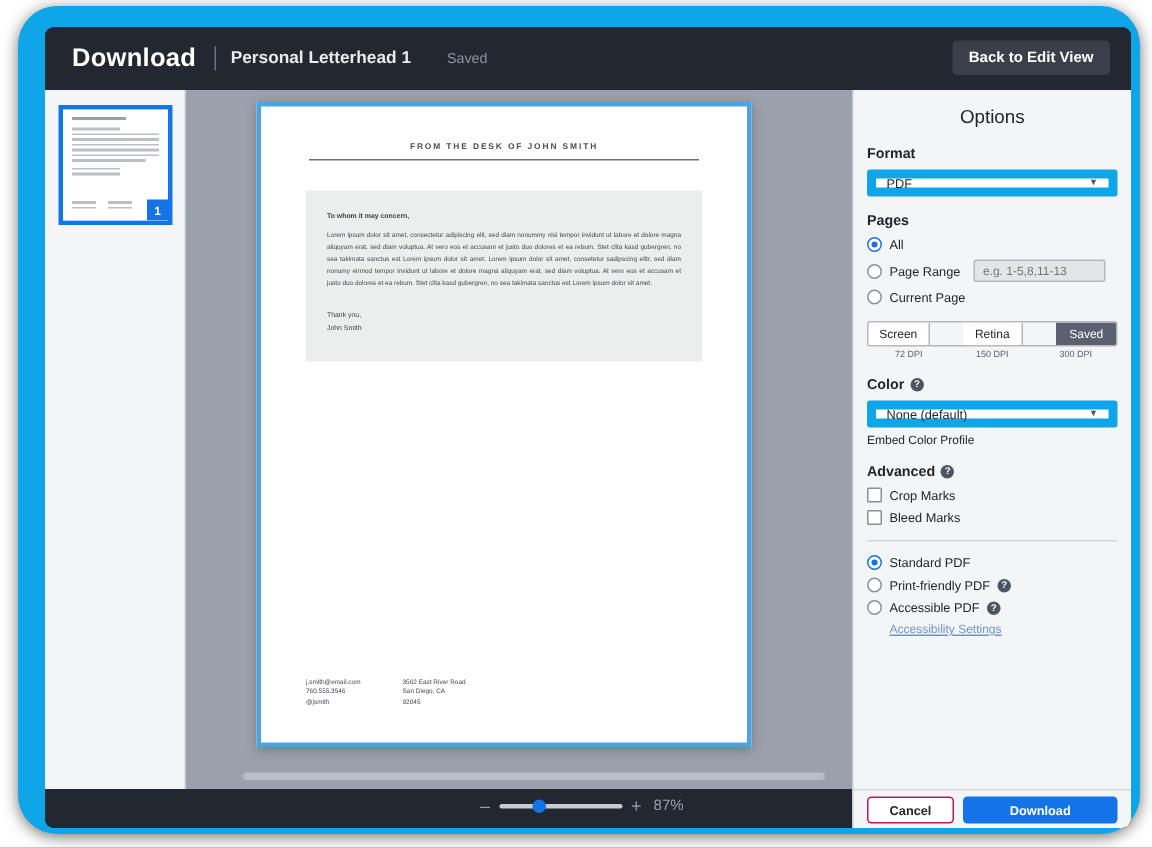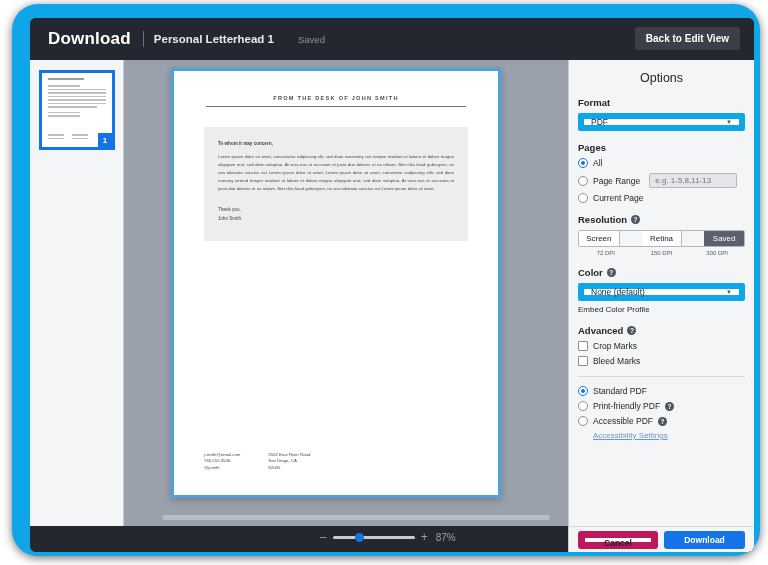--- a/index.html
+++ b/index.html
@@ -245,22 +245,22 @@
 
   #footer-actions {
     position: absolute; left: 538px; top: 508px;
     width: 186px; height: 26px;
     background: #f4f5f6;
     border-left: 1px solid #c9ccd1; border-top: 1px solid #d4d7db;
     display: flex; align-items: center; gap: 6px;
     padding: 0 9px;
   }
   #cancel-btn {
-    width: 80px; height: 18px;
-    background: #ffffff; border: 7px solid #be185d; border-radius: 3px;
+    width: 58px; height: 18px;
+    background: #ffffff; border: 1px solid #be185d; border-radius: 3px;
     font-size: 8.5px; font-weight: bold; color: #22252a;
     font-family: "Liberation Sans", sans-serif; cursor: pointer;
   }
   #download-btn {
     flex: 1; height: 18px;
     background: #1473e6; border: none; border-radius: 3px;
     font-size: 8.5px; font-weight: bold; color: #ffffff;
     font-family: "Liberation Sans", sans-serif; cursor: pointer;
   }
 </style>
@@ -361,24 +361,20 @@
             <span>Page Range</span>
             <input id="range-input" type="text" placeholder="e.g. 1-5,8,11-13" style="">
           </div>
           <div class="radio-row">
             <span class="radio"></span>
             <span>Current Page</span>
           </div>
         </div>
 
         <div class="blk">
-          <div class="grp-label">
-            <span>Resolution</span>
-            <span class="help">?</span>
-          </div>
           <div id="seg">
             <div class="seg-b">Screen</div>
             <div class="seg-b">Retina</div>
             <div class="seg-b active">Saved</div>
           </div>
           <div id="dpi-row">
             <div>72 DPI</div>
             <div>150 DPI</div>
             <div>300 DPI</div>
           </div>

